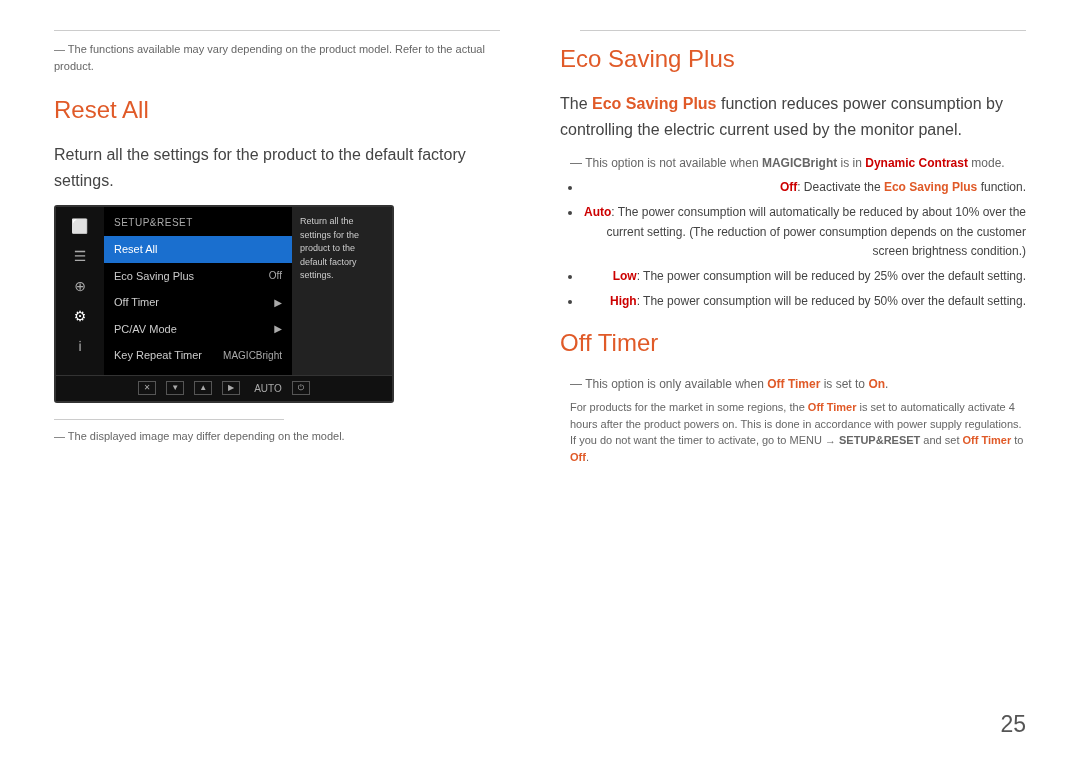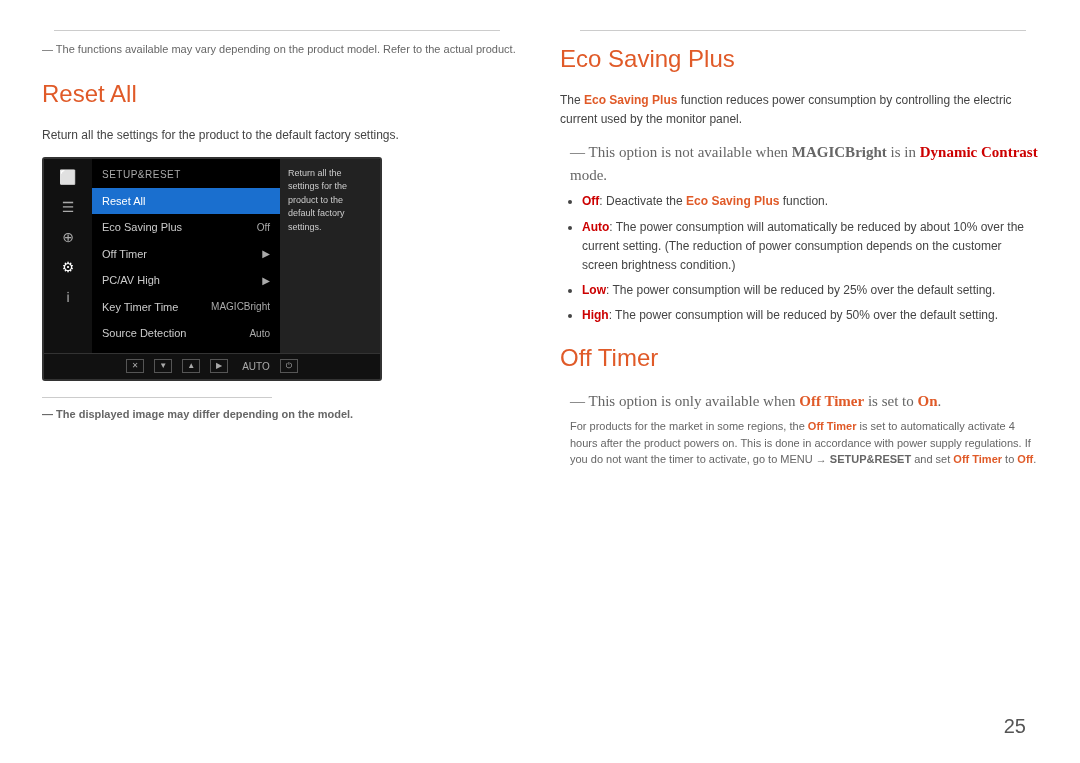--- a/index.html
+++ b/index.html
@@ -30,21 +30,21 @@
       margin-right: 20px;
     }
     .top-rule-right {
       flex: 1;
       border-top: 1.5px solid #ccc;
       margin-left: 20px;
     }
     .columns {
       display: flex;
       flex: 1;
-      padding: 0 42px;
+      padding: 0 54px;
       gap: 40px;
     }
     .left-col {
       flex: 1;
       padding-top: 10px;
     }
     .right-col {
       flex: 1;
       padding-top: 10px;
     }
@@ -56,21 +56,21 @@
     .note-text::before {
       content: '— ';
     }
     .section-title {
       font-size: 24px;
       font-weight: 400;
       color: #e05a28;
       margin-bottom: 14px;
     }
     .desc-text {
-      font-size: 12px;
+      font-size: 16px;
       color: #444;
       margin-bottom: 12px;
       line-height: 1.6;
     }
     .highlight-orange { color: #e05a28; }
     .highlight-red { color: #cc0000; }
     .bold { font-weight: bold; }
 
     
     .monitor-container {
@@ -173,62 +173,61 @@
     }
 
     .small-rule {
       border-top: 1px solid #ccc;
       width: 230px;
       margin-bottom: 8px;
     }
     .note-small {
       font-size: 11px;
       color: #666;
-      font-weight: bold;
     }
     .note-small::before {
       content: '— ';
     }
 
     
     .bullet-list {
       list-style: disc;
       padding-left: 22px;
       margin-bottom: 10px;
+      text-align: right;
     }
     .bullet-list li {
       font-size: 12px;
       color: #444;
       margin-bottom: 6px;
       line-height: 1.6;
     }
     .dash-note {
-      font-size: 15px;
+      font-size: 12px;
       color: #666;
       padding-left: 10px;
       margin-bottom: 6px;
       line-height: 1.5;
-      font-family: Liberation Serif, serif;
     }
     .dash-note::before {
       content: '— ';
     }
     .dash-note-indent {
       font-size: 11px;
       color: #666;
       padding-left: 10px;
       margin-bottom: 6px;
       line-height: 1.5;
     }
 
     .page-number {
       position: absolute;
       bottom: 22px;
       right: 54px;
-      font-size: 20px;
+      font-size: 23px;
       color: #555;
       font-weight: 300;
       margin-top: 40px;
     }
   </style>
 </head>
 <body>
 
 <div class="page" style="position:relative;">
 
@@ -264,30 +263,26 @@
             </div>
             <div class="menu-item">
               <span>Eco Saving Plus</span>
               <span class="menu-item-value">Off</span>
             </div>
             <div class="menu-item">
               <span>Off Timer</span>
               <span class="menu-item-arrow">▶</span>
             </div>
             <div class="menu-item">
-              <span>PC/AV High</span>
+              <span>PC/AV Mode</span>
               <span class="menu-item-arrow">▶</span>
             </div>
             <div class="menu-item">
-              <span>Key Timer Time</span>
+              <span>Key Repeat Timer</span>
               <span class="menu-item-value">MAGICBright</span>
-            </div>
-            <div class="menu-item">
-              <span>Source Detection</span>
-              <span class="menu-item-value">Auto</span>
             </div>
           </div>
 
           <div class="monitor-desc-box">
             <span>Return all the settings for the product to the default factory settings.</span>
           </div>
         </div>
 
         <div class="monitor-bottom">
           <span class="monitor-btn-icon">✕</span>

